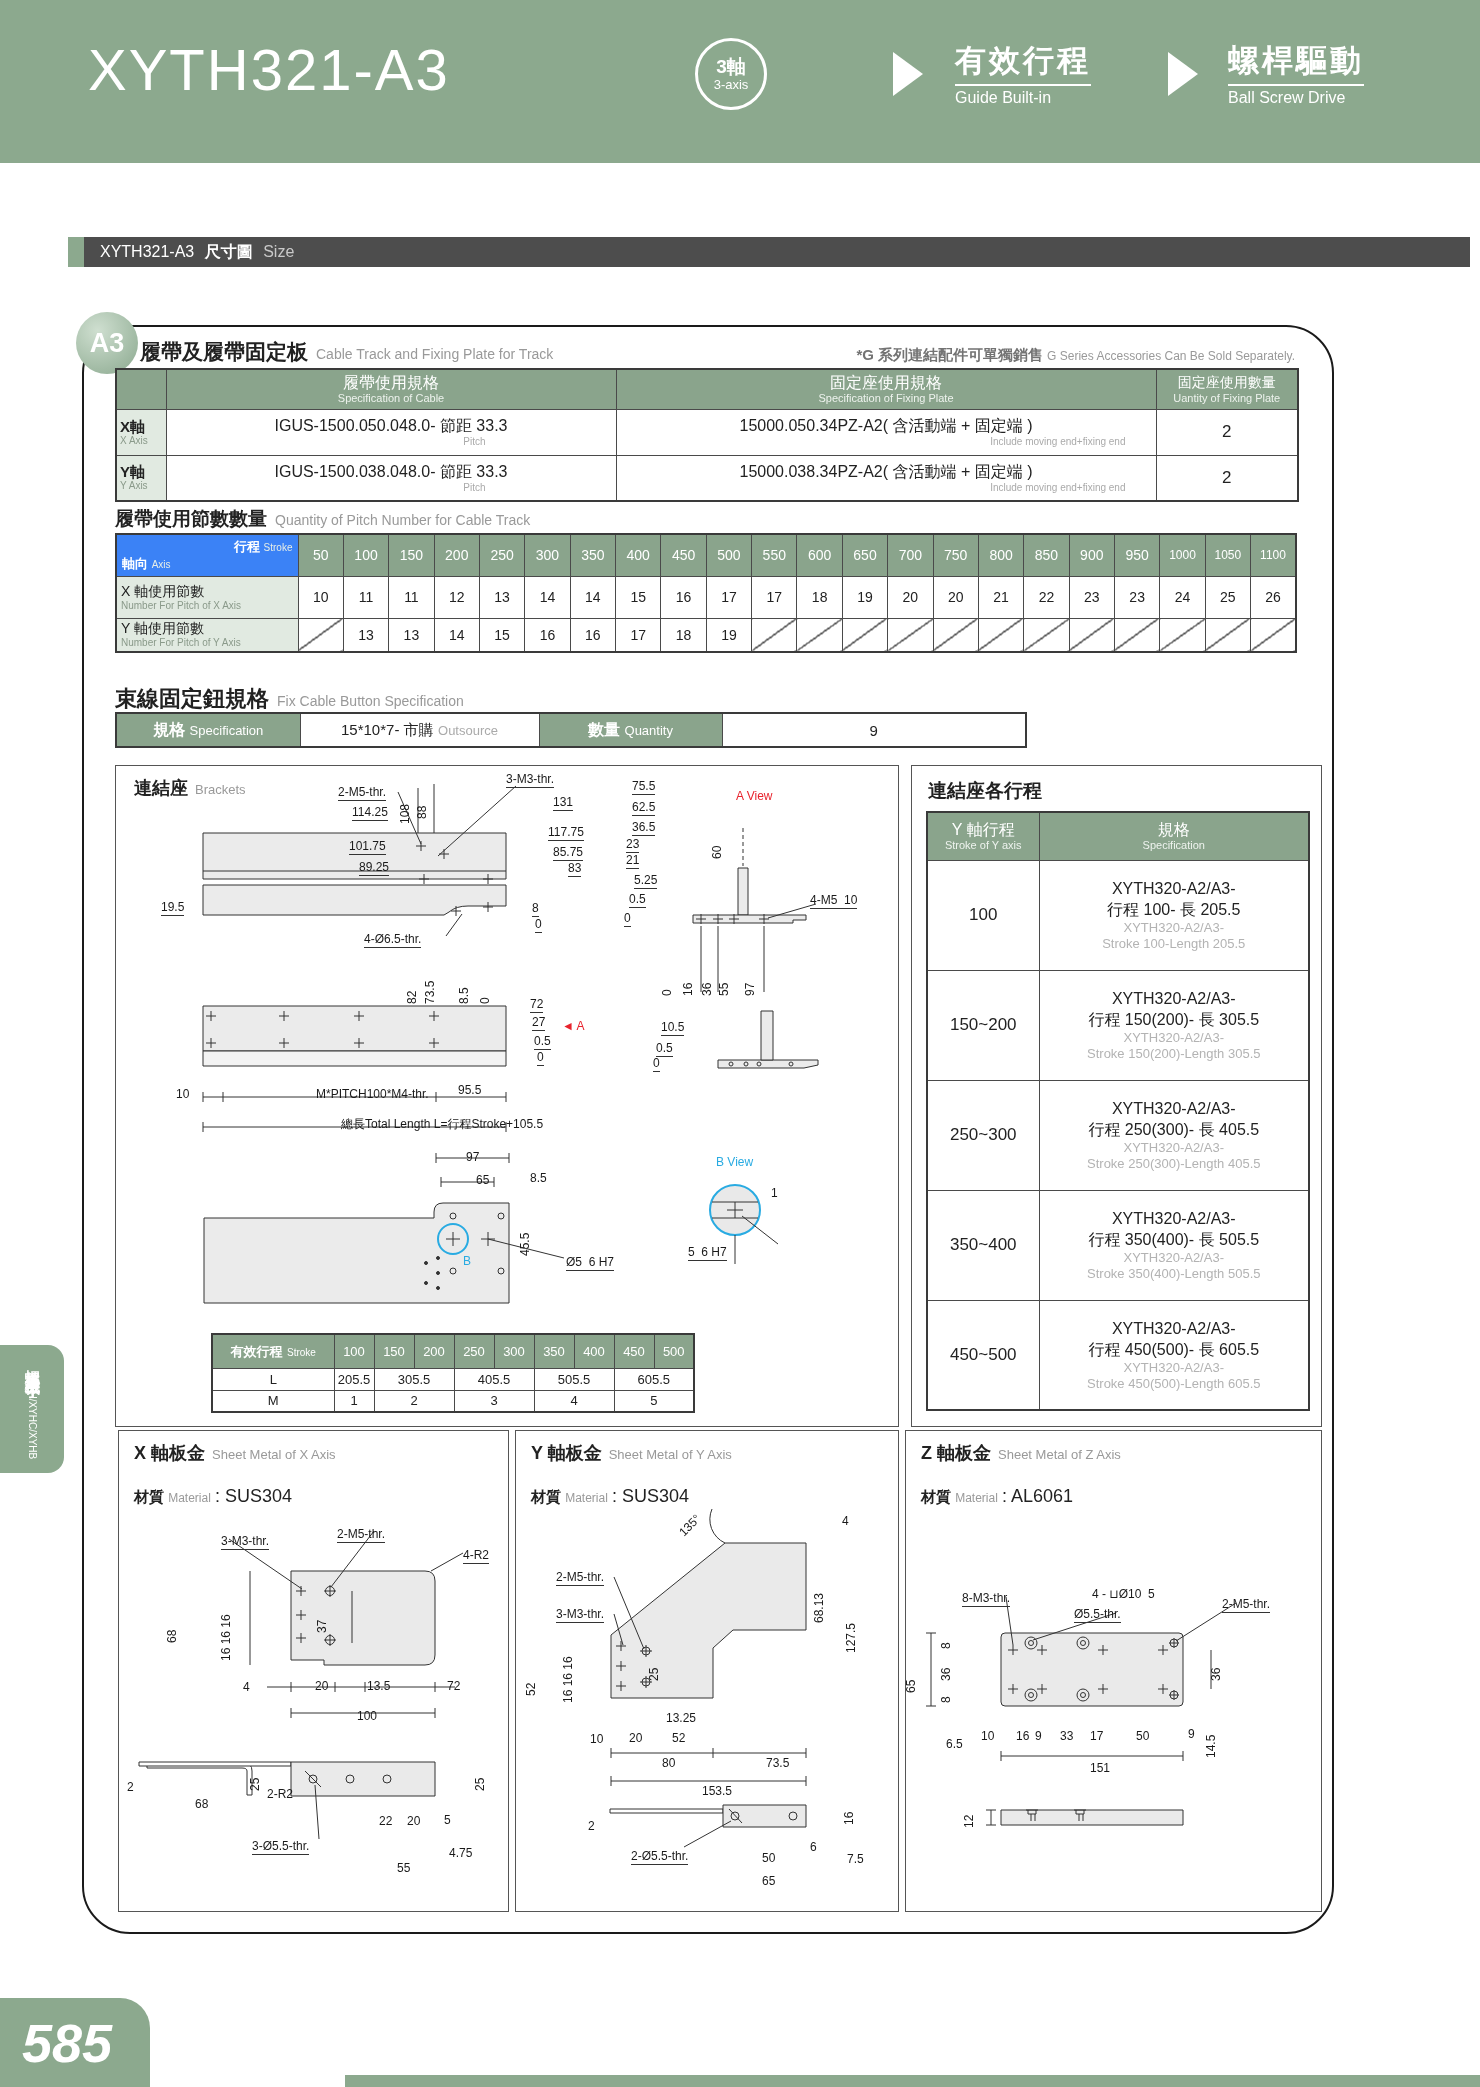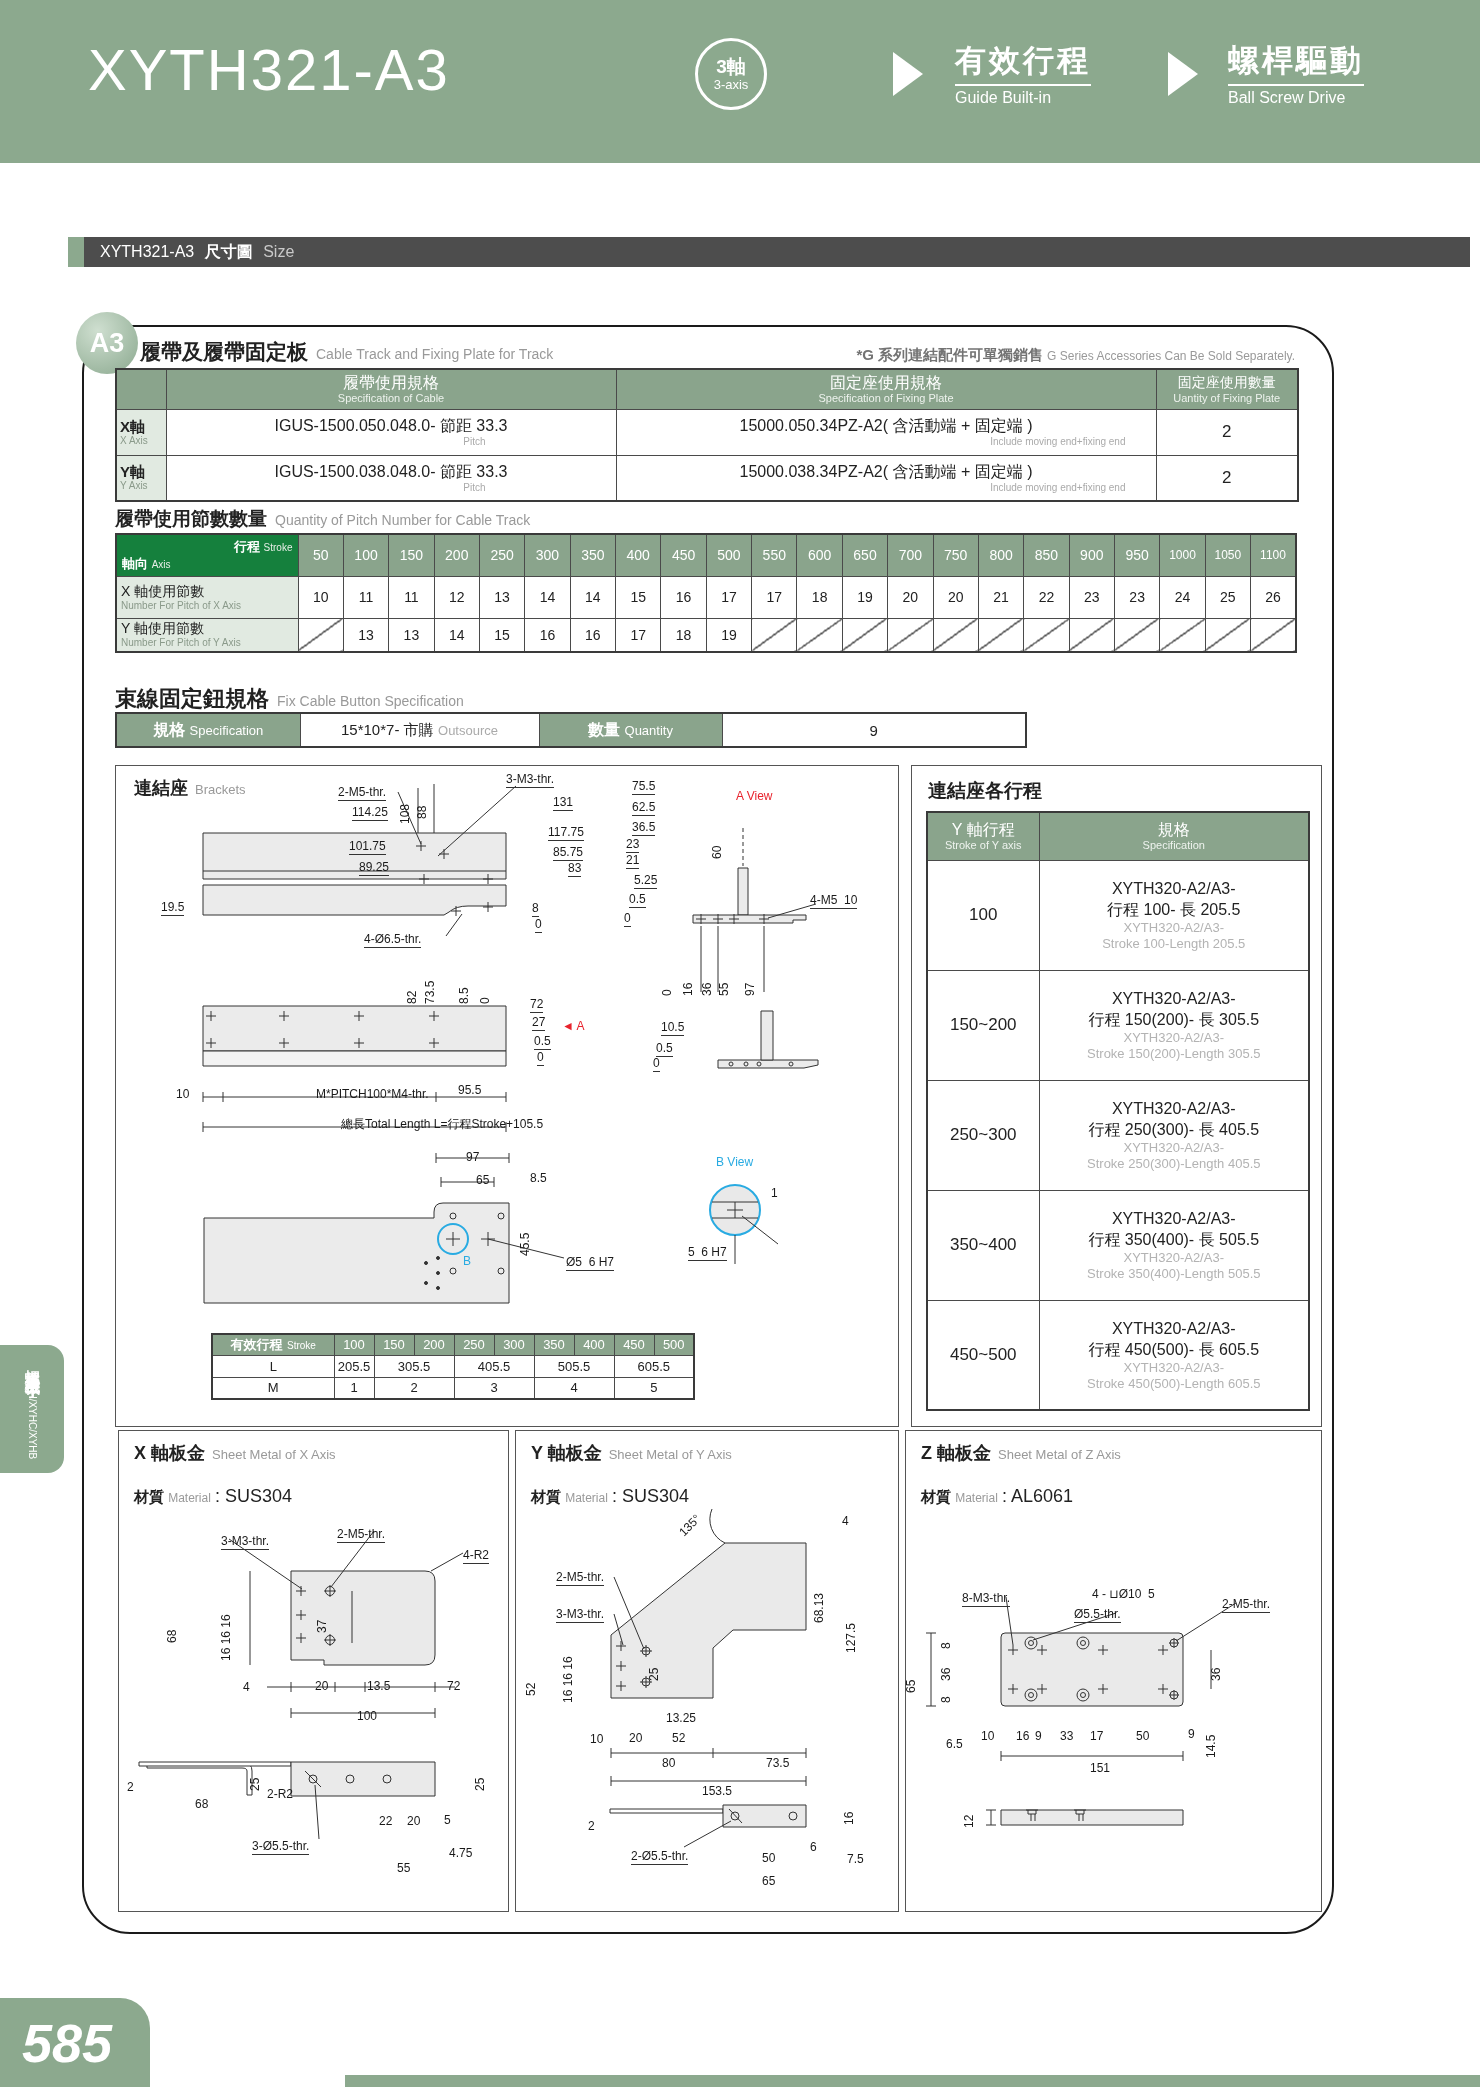--- a/index.html
+++ b/index.html
@@ -42,21 +42,21 @@
   .axcell .zh{font-size:15px;font-weight:bold;display:block;line-height:17px;padding-left:3px;}
   .axcell .en{font-size:10px;color:#8a9a8a;display:block;line-height:12px;padding-left:3px;}
   .cmain{font-size:16px;text-align:center;display:block;line-height:19px;}
   .csub{font-size:10px;color:#aaa;display:block;text-align:right;line-height:13px;}
   .qty{font-size:17px;text-align:center;}
   .pt-num{font-size:14px;color:#fff;text-align:center;}
   .pt-val{font-size:14px;text-align:center;background:#fff;}
   .diag{background-image:linear-gradient(to bottom right,transparent 48.5%,#555 48.5%,#555 51.5%,transparent 51.5%);}
   .rowlab .zh{font-size:14px;display:block;line-height:17px;padding-left:4px;}
   .rowlab .en{font-size:10px;color:#8a9a8a;display:block;line-height:12px;padding-left:4px;}
-  .corner{position:relative;background:#15803d;}
+  .corner{position:relative;background:#3b82f6;}
   .corner .tr{position:absolute;right:5px;top:3px;color:#fff;font-size:13px;}
   .corner .bl{position:absolute;left:5px;bottom:3px;color:#fff;font-size:13px;}
   .corner .sml{font-size:10px;color:#e7eee7;}
   
   .innerbox{position:absolute;border:1.5px solid #555;background:#fff;}
   .boxttl-zh{font-weight:bold;font-size:18px;}
   .boxttl-en{font-size:13px;color:#999;margin-left:7px;}
   .mat{font-size:15px;}
   .mat .zh{font-weight:bold;}
   .mat .en{color:#999;font-size:12px;}
@@ -427,21 +427,21 @@
           <col style="width:40px">
           <col style="width:40px">
           <col style="width:40px">
           <col style="width:40px">
           <col style="width:40px">
           <col style="width:40px">
           <col style="width:40px">
           <col style="width:40px">
         </colgroup>
       <tbody>
-          <tr style="height:21px;margin-left:47px;">
+          <tr style="height:34px;margin-left:47px;">
         <td class="ghead"><b style="font-size:13px;">有效行程</b> <span style="font-size:10px;">Stroke</span></td>
         <td class="ghead st-h">100</td>
             <td class="ghead st-h">150</td>
             <td class="ghead st-h">200</td>
             <td class="ghead st-h">250</td>
             <td class="ghead st-h">300</td>
             <td class="ghead st-h">350</td>
             <td class="ghead st-h">400</td>
             <td class="ghead st-h">450</td>
             <td class="ghead st-h">500</td>

